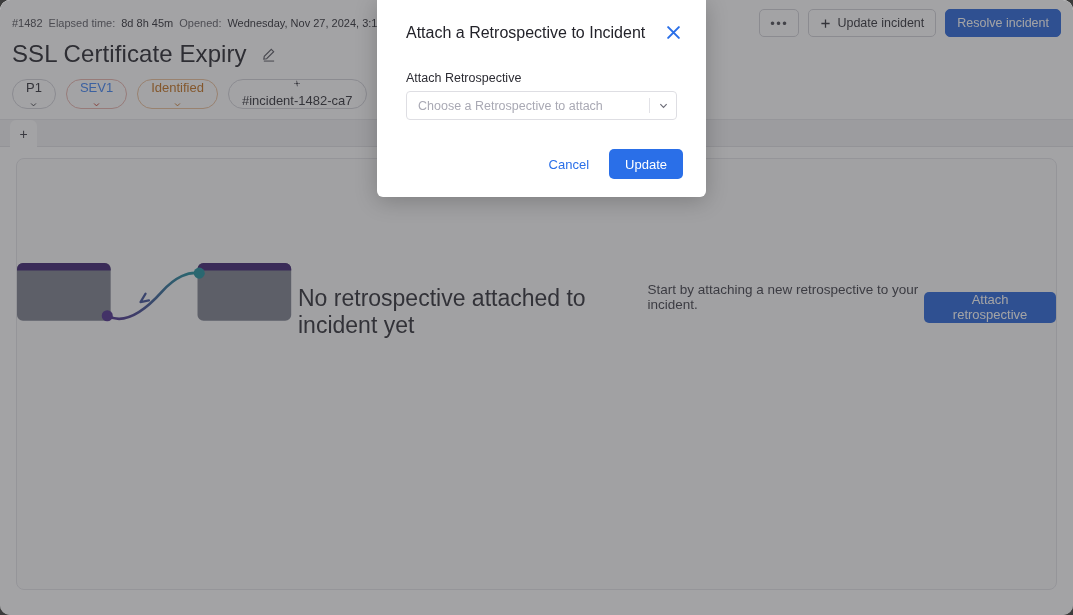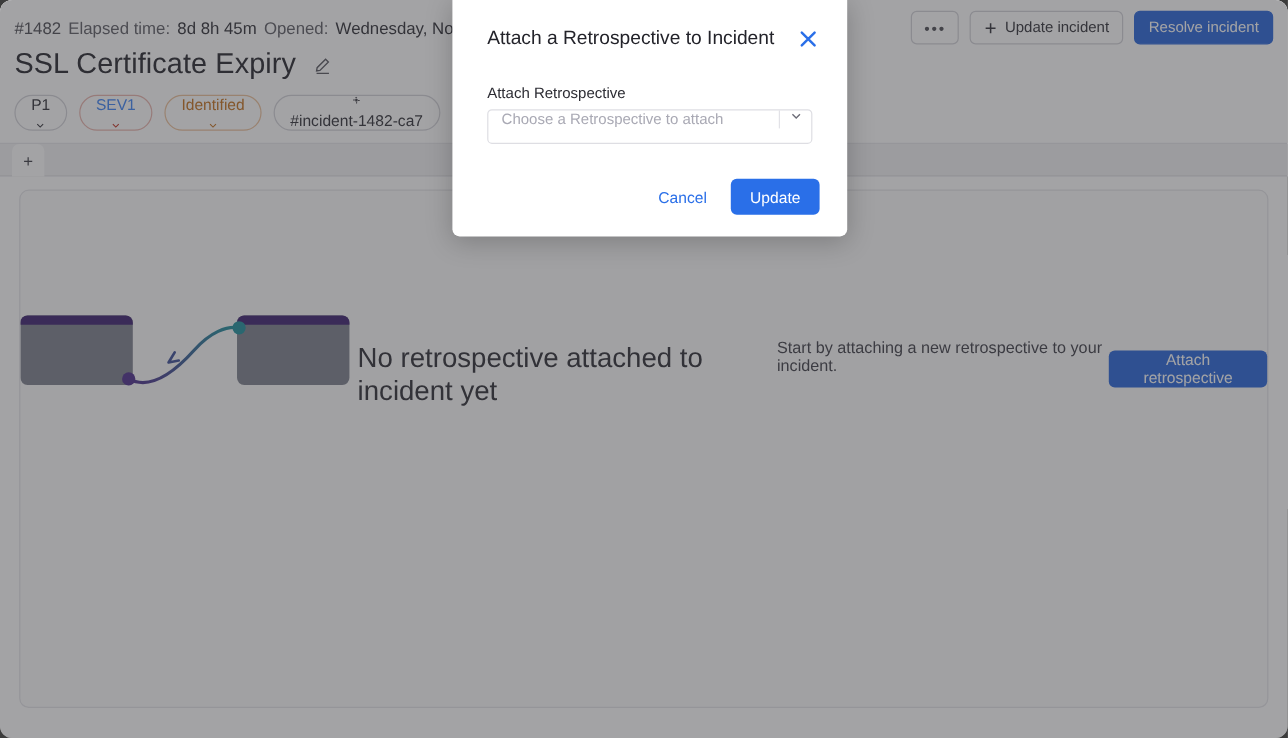--- a/index.html
+++ b/index.html
@@ -25,21 +25,21 @@
     position: absolute;
     left: 0; top: 0; right: 0; height: 120px;
     background: #ffffff;
     border-bottom: 1px solid #e7e7ea;
   }
 
   .meta-row {
     position: absolute;
     left: 12px; top: 14px;
     display: flex; align-items: center; gap: 6px;
-    font-size: 14px; color: #4b4b52;
+    font-size: 11px; color: #4b4b52;
     white-space: nowrap;
   }
   .meta-id { font-weight: 400; }
   .meta-label { color: #5b5b63; }
   .meta-value { color: #2c2c33; }
   .meta-avatar {
     width: 18px; height: 18px; border-radius: 50%;
     background: radial-gradient(circle at 50% 32%, #8d5a3b 0 34%, rgba(0,0,0,0) 35%),
                 linear-gradient(#4c3a9e, #4c3a9e);
     display: inline-block; margin-left: 2px;
@@ -155,21 +155,21 @@
     display: flex; align-items: center; justify-content: center;
   }
   #field-label {
     position: absolute; left: 29px; top: 71px;
     font-size: 12.5px; color: #2c2c33;
   }
   #retro-select {
     position: absolute; left: 29px; top: 91px;
     width: 271px; height: 29px;
     border: 1px solid #dedee3; border-radius: 4px; background: #fff;
-    display: flex; align-items: flex-start; cursor: pointer;
+    display: flex; align-items: center; cursor: pointer;
   }
   #retro-select-value {
     flex: 1; padding-left: 11px; font-size: 12.5px; color: #a9a9b4;
     white-space: nowrap; overflow: hidden;
   }
   .select-divider { width: 1px; height: 15px; background: #e2e2e7; }
   .select-chev { width: 26px; display: flex; align-items: center; justify-content: center; }
 
   #modal-footer {
     position: absolute; right: 23px; bottom: 18px;

